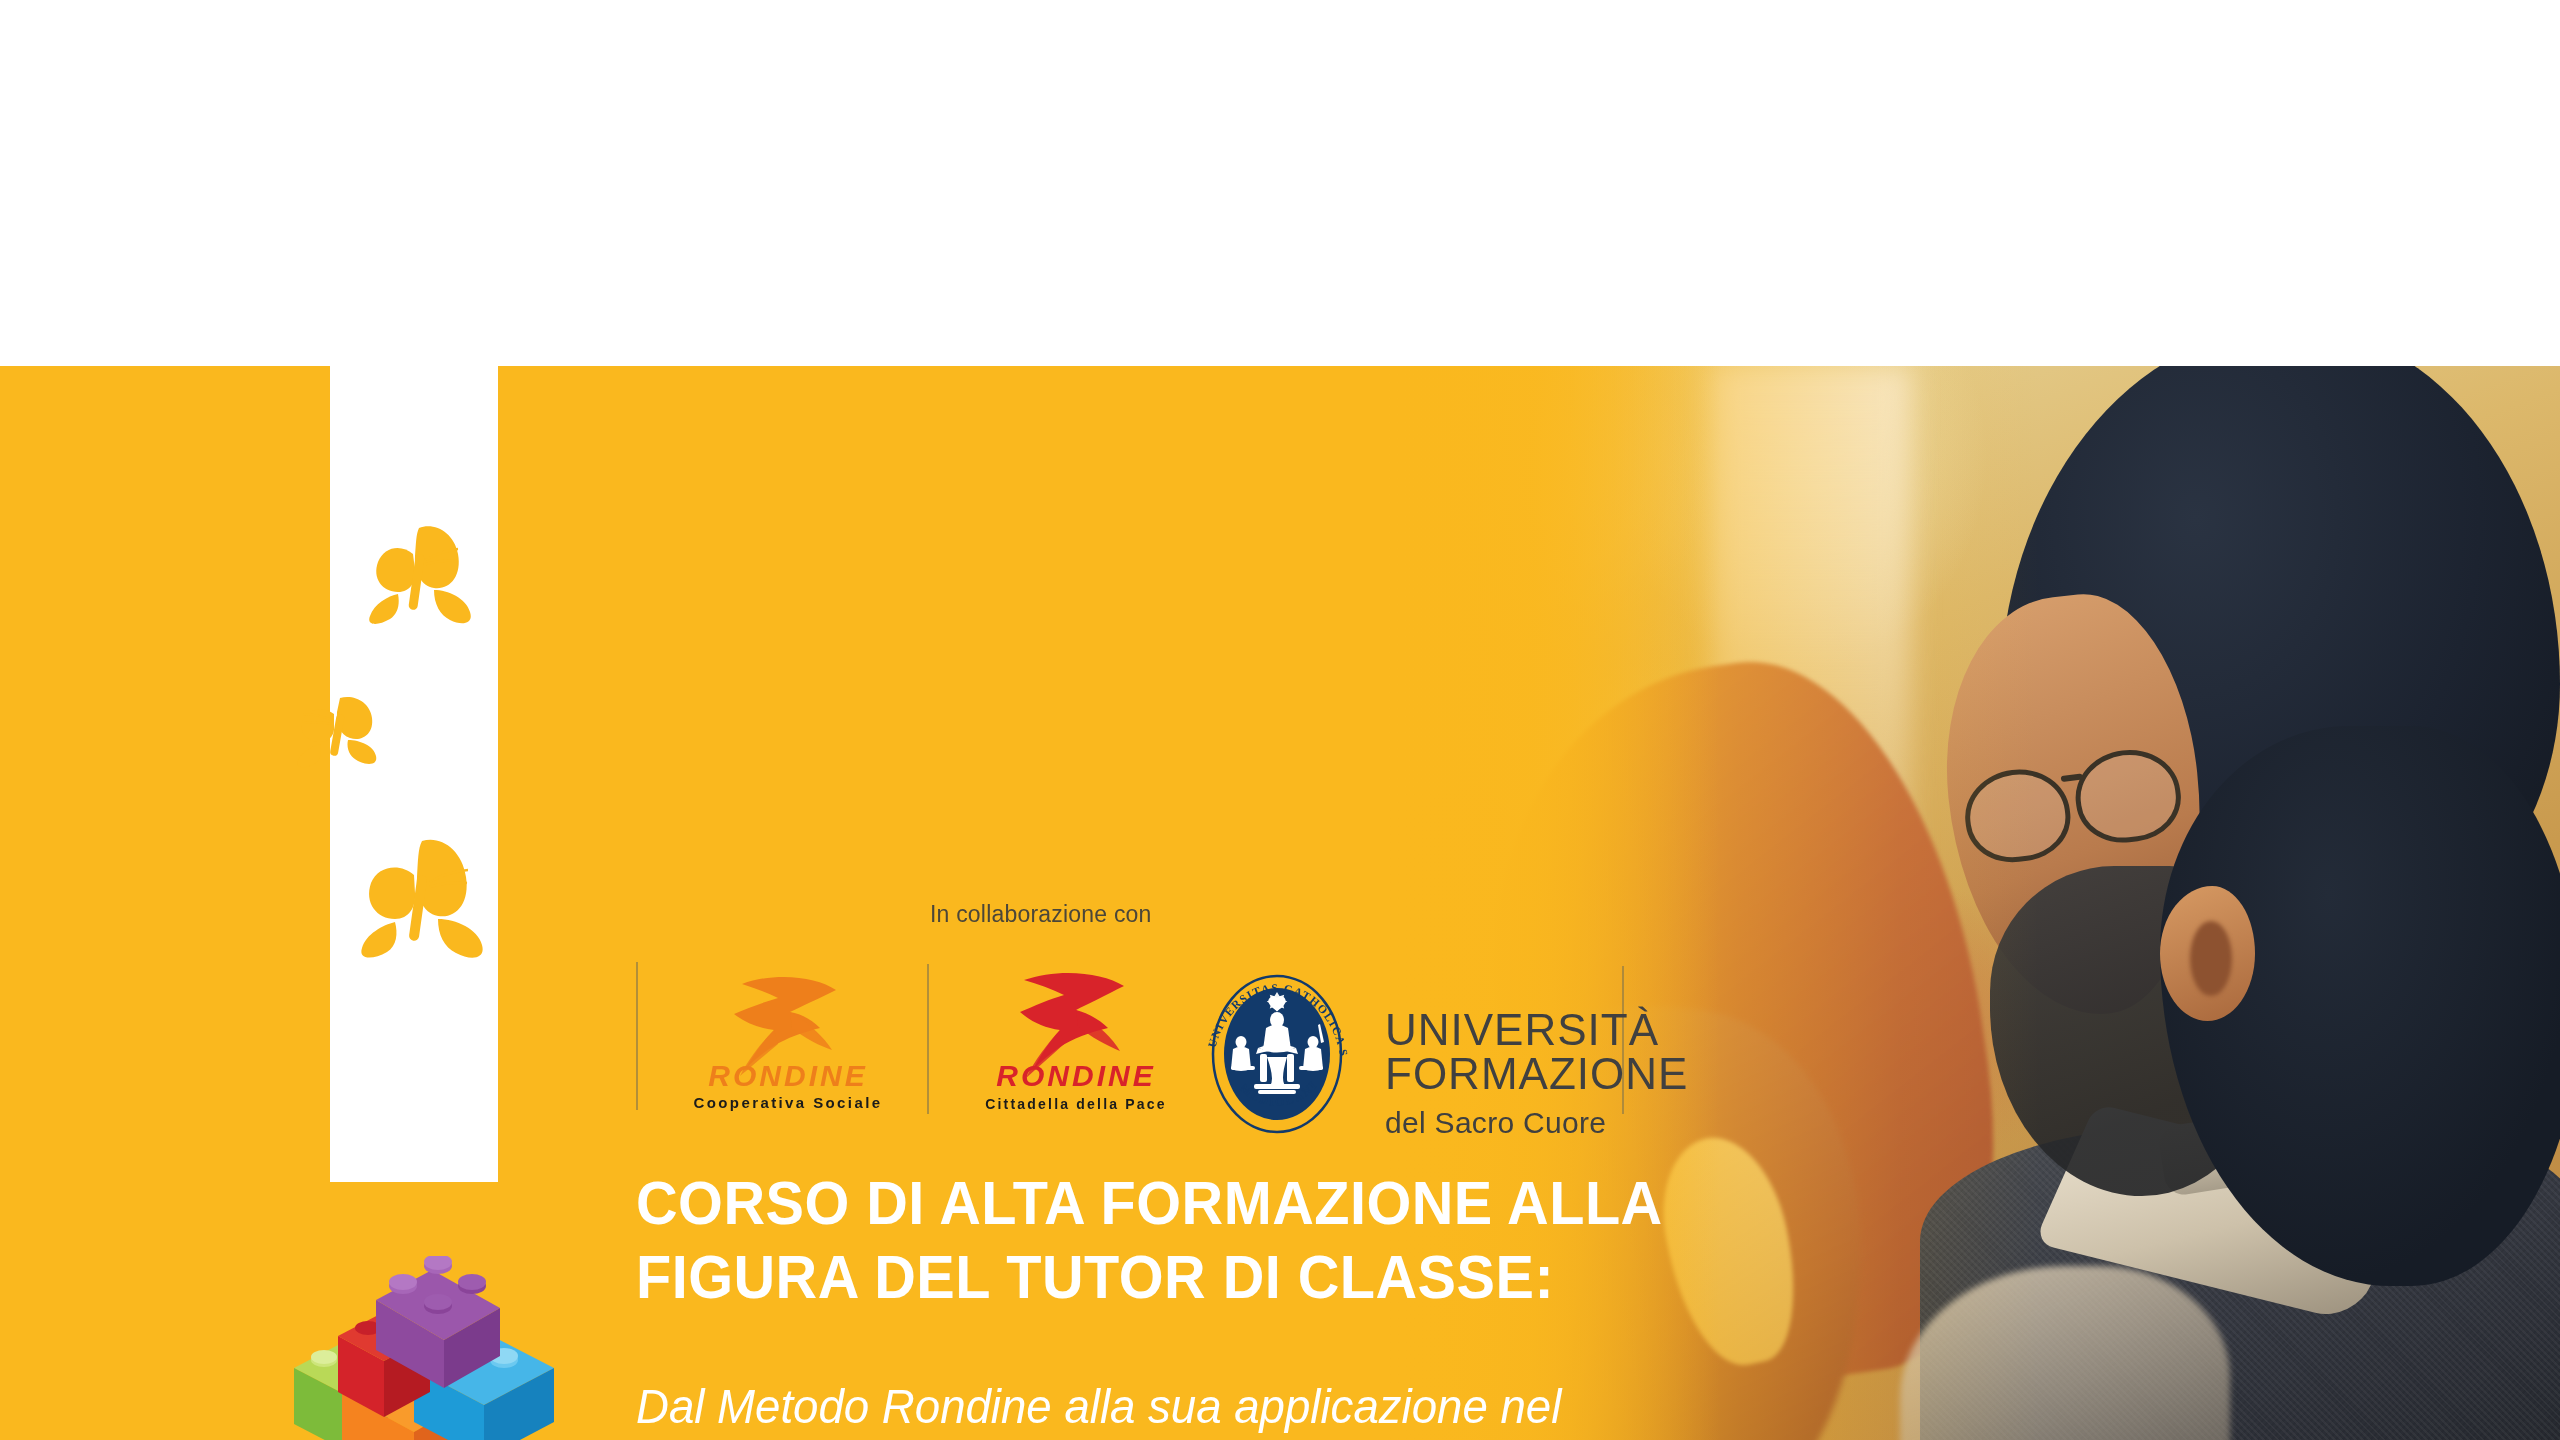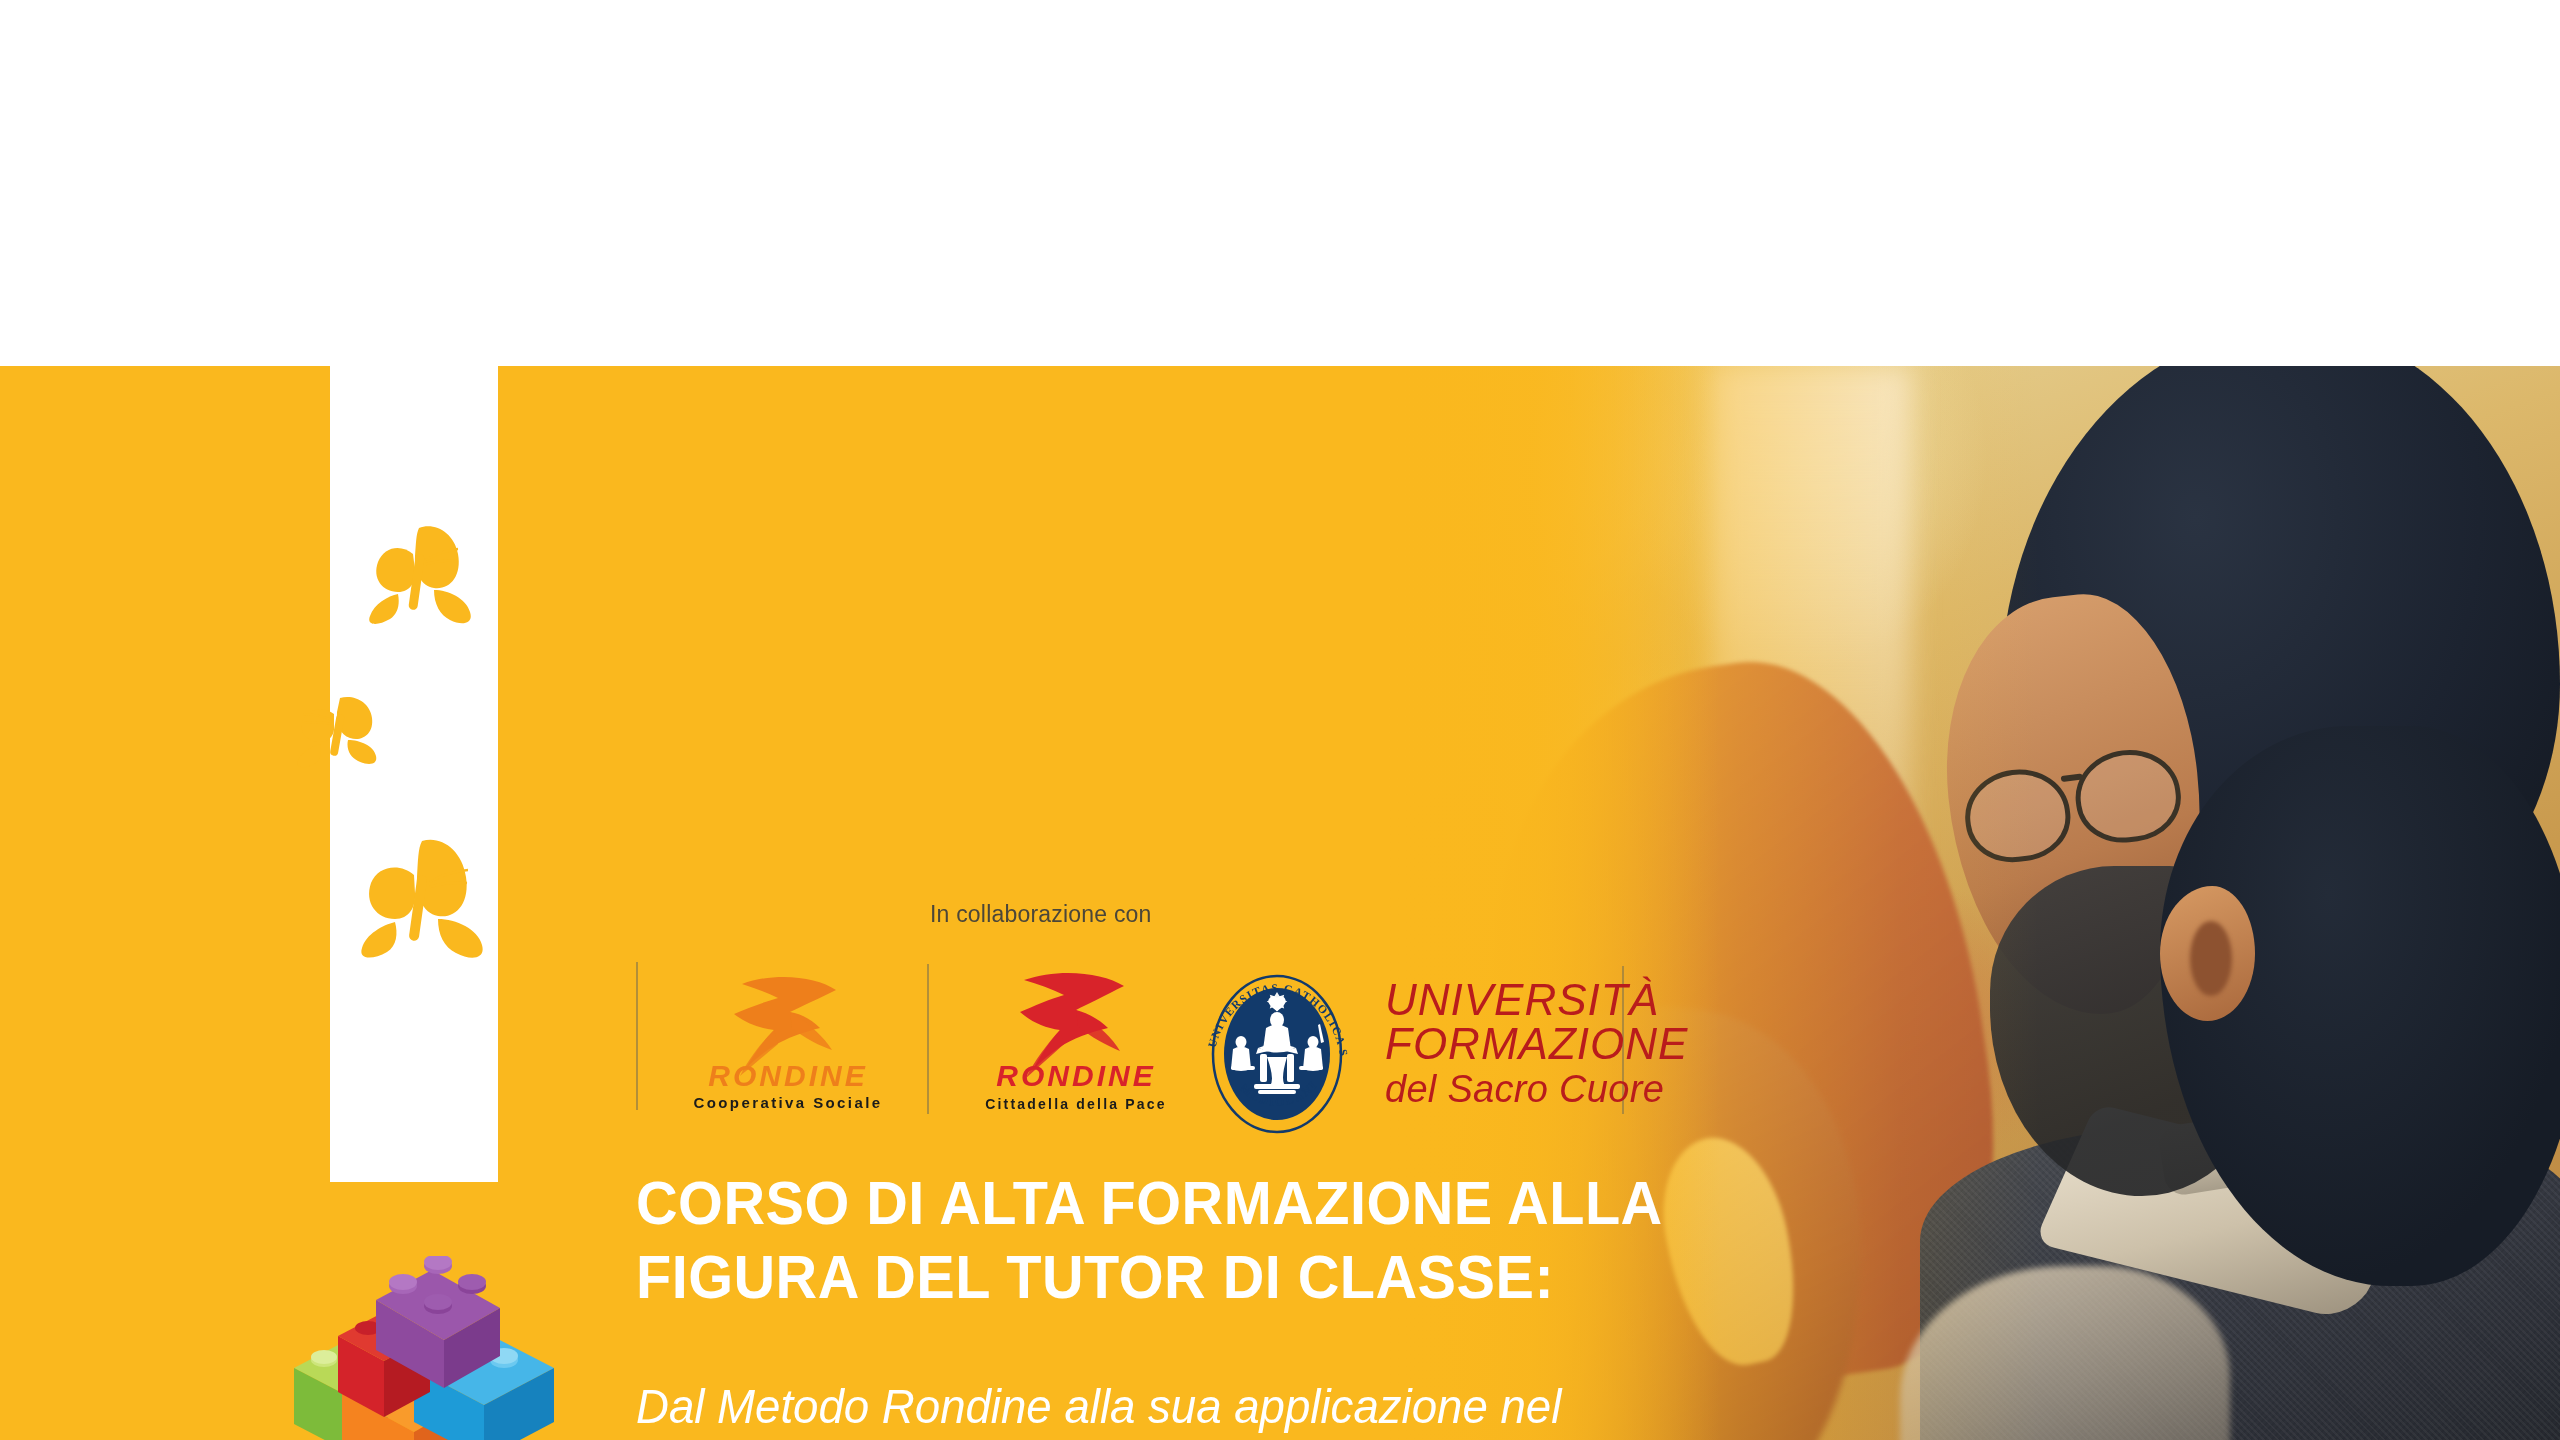--- a/index.html
+++ b/index.html
@@ -179,29 +179,29 @@
   .divider{ position:absolute; width:2px; background:#8c7a46; opacity:.65; }
   .d1{ left:636px; top:596px; height:148px; }
   .d2{ left:927px; top:598px; height:150px; }
   .d3{ left:1622px; top:600px; height:148px; }
 
   
   .logo{ position:absolute; }
 
   
   .ucsc-word{
-    position:absolute; left:1385px; top:612px;
-    color:#b91c1c; line-height:1.0;font-style:italic;
+    position:absolute; left:1385px; top:642px;
+    color:#404040; line-height:1.0;
   }
   .ucsc-word .l1,.ucsc-word .l2{
     font-size:44px; letter-spacing:1px; font-weight:normal;
     font-family:"Liberation Sans", sans-serif;
   }
   .ucsc-word .l3{
-    font-size:38px; letter-spacing:.3px; margin-top:4px;
+    font-size:30px; letter-spacing:.3px; margin-top:12px;
     font-family:"Liberation Sans", sans-serif;
   }
 
   
   .title{
     position:absolute; left:636px; top:800px;
     width:1320px;
     color:#ffffff;
     font-weight:bold;
     font-size:62px;

